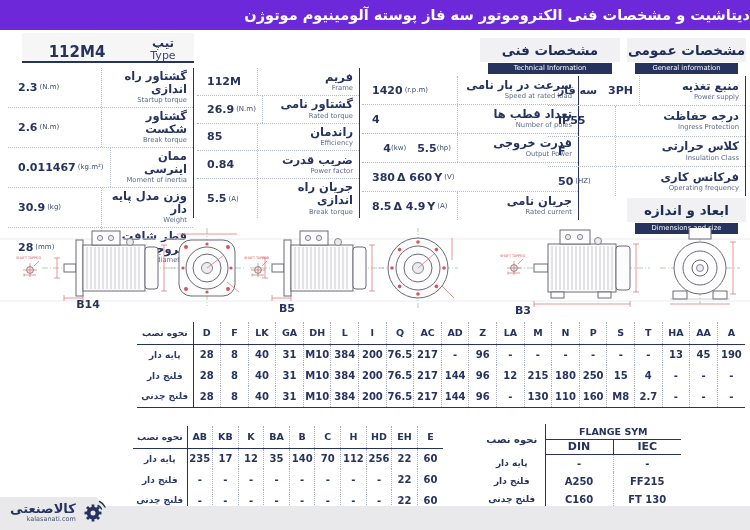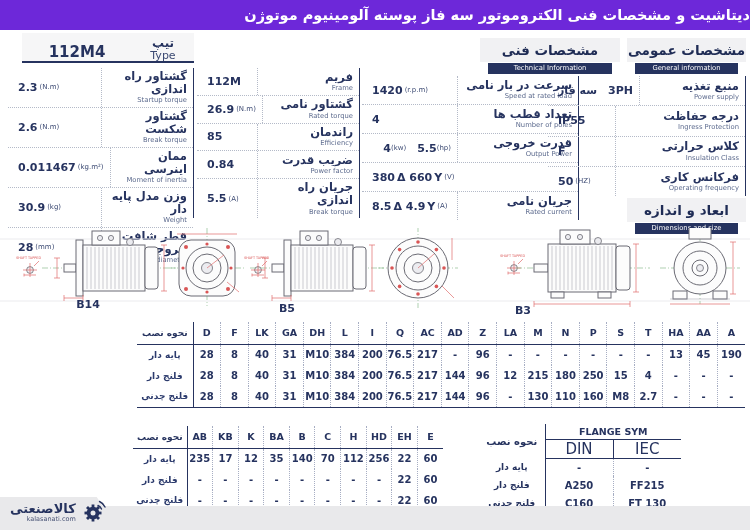--- a/index.html
+++ b/index.html
@@ -71,21 +71,21 @@
   #dim-main .mount{width:56px}
   #dim-sec{left:133px;top:426px;width:310px}
   #dim-sec .mount{width:54px}
 
   
   #flange-wrap{position:absolute;left:479px;top:424px;width:202px}
   table.flange{border-collapse:collapse;table-layout:fixed;width:100%}
   .flange td{padding:0;text-align:center;color:#26335f}
   .fmount{width:66px;border-right:1.5px solid #26335f;font-size:10px;font-weight:600}
   .fgroup{font-size:9.5px;font-weight:bold;height:15px;border-bottom:1.1px solid #26335f}
-  .fcol{font-size:15px;font-weight:normal;height:15px;border-bottom:1.5px solid #26335f}
+  .fcol{font-size:11px;font-weight:bold;height:15px;border-bottom:1.5px solid #26335f}
   .fcol.soll{border-left:1px solid #26335f}
   .flabel{font-size:9px;font-weight:600;height:18px;border-right:1.5px solid #26335f}
   .fval{font-size:10px;font-weight:bold}
   .fval.dotl{border-left:1px dotted #a7aec3}
 
   
   #footer-band{position:absolute;left:0;top:506px;width:750px;height:24px;background:#e9e9eb}
   #footer-notch{position:absolute;left:0;top:497px;width:118px;height:33px;background:#e9e9eb;
     clip-path:polygon(0 0,82% 0,100% 100%,0 100%)}
   #brand{position:absolute;left:10px;top:499px;display:flex;align-items:center;gap:4px}

